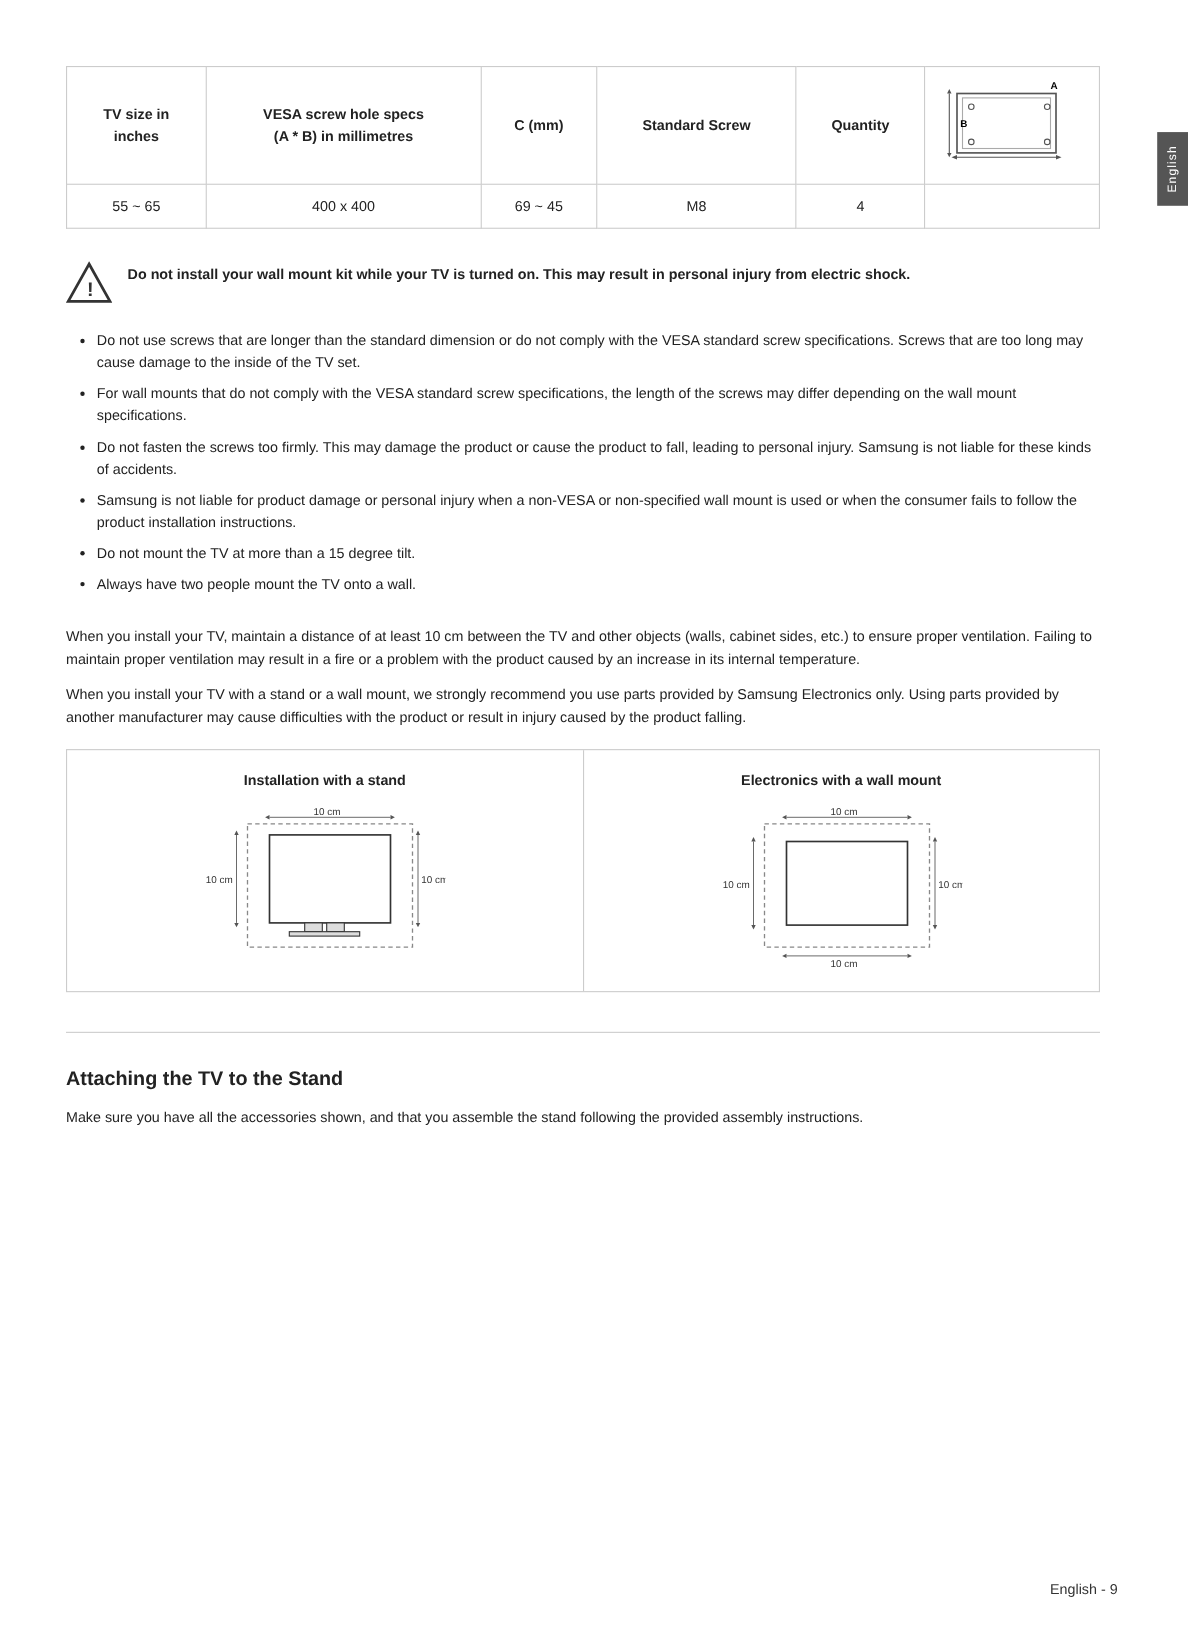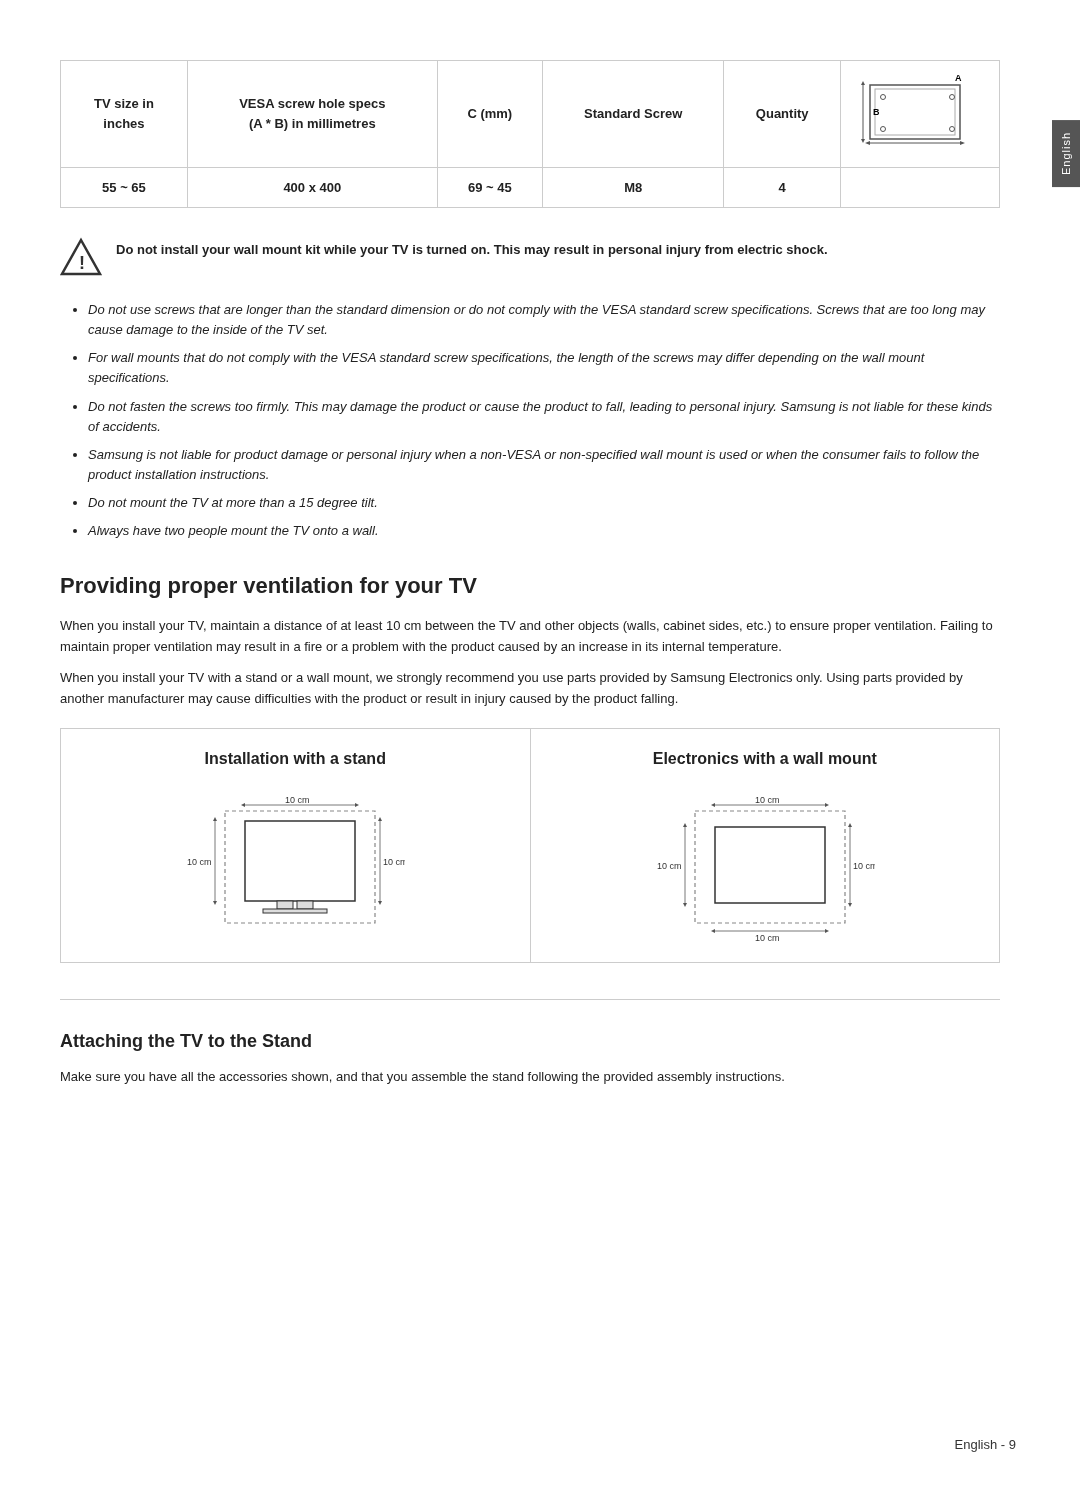--- a/index.html
+++ b/index.html
@@ -37,21 +37,20 @@
       width: 100%;
       border-collapse: collapse;
       margin-bottom: 28px;
       border: 1px solid #ccc;
     }
     table.vesa-table th, table.vesa-table td {
       border: 1px solid #ccc;
       padding: 10px 14px;
       text-align: center;
       vertical-align: middle;
-      font-weight: bold;
     }
     table.vesa-table th {
       font-weight: bold;
       font-size: 13px;
       background: #fff;
     }
     table.vesa-table td {
       font-size: 13px;
     }
     .diagram-cell {
@@ -80,21 +79,20 @@
       font-size: 13px;
       font-weight: bold;
       padding-top: 4px;
     }
 
     
     .bullet-list {
       list-style: disc;
       padding-left: 28px;
       margin-bottom: 28px;
-      font-style: italic;
     }
     .bullet-list li {
       margin-bottom: 8px;
       font-size: 13px;
       line-height: 1.55;
     }
 
     
     .section-heading {
       font-size: 22px;
@@ -120,23 +118,23 @@
     .vent-diagram-cell {
       flex: 1;
       border-right: 1px solid #ccc;
       padding: 18px 20px 14px;
       text-align: center;
     }
     .vent-diagram-cell:last-child {
       border-right: none;
     }
     .vent-diagram-title {
-      font-size: 16px;
-      font-weight: bold;
-      margin-bottom: 22px;
+      font-size: 13px;
+      font-weight: bold;
+      margin-bottom: 12px;
     }
 
     
     .attach-heading {
       font-size: 18px;
       font-weight: bold;
       margin-bottom: 12px;
     }
 
     
@@ -221,21 +219,20 @@
 
   <ul class="bullet-list">
     <li>Do not use screws that are longer than the standard dimension or do not comply with the VESA standard screw specifications. Screws that are too long may cause damage to the inside of the TV set.</li>
     <li>For wall mounts that do not comply with the VESA standard screw specifications, the length of the screws may differ depending on the wall mount specifications.</li>
     <li>Do not fasten the screws too firmly. This may damage the product or cause the product to fall, leading to personal injury. Samsung is not liable for these kinds of accidents.</li>
     <li>Samsung is not liable for product damage or personal injury when a non-VESA or non-specified wall mount is used or when the consumer fails to follow the product installation instructions.</li>
     <li>Do not mount the TV at more than a 15 degree tilt.</li>
     <li>Always have two people mount the TV onto a wall.</li>
   </ul>
 
-  <h2 class="section-heading">Providing proper ventilation for your TV</h2>
   <p class="body-para">When you install your TV, maintain a distance of at least 10 cm between the TV and other objects (walls, cabinet sides, etc.) to ensure proper ventilation. Failing to maintain proper ventilation may result in a fire or a problem with the product caused by an increase in its internal temperature.</p>
   <p class="body-para">When you install your TV with a stand or a wall mount, we strongly recommend you use parts provided by Samsung Electronics only. Using parts provided by another manufacturer may cause difficulties with the product or result in injury caused by the product falling.</p>
 
   <div class="vent-diagrams">
 
     <div class="vent-diagram-cell">
       <div class="vent-diagram-title">Installation with a stand</div>
       <svg width="220" height="150" viewBox="0 0 220 150" xmlns="http://www.w3.org/2000/svg">
 
         <rect x="40" y="18" width="150" height="112" fill="none" stroke="#888" stroke-width="1.2" stroke-dasharray="4,3"></rect>

